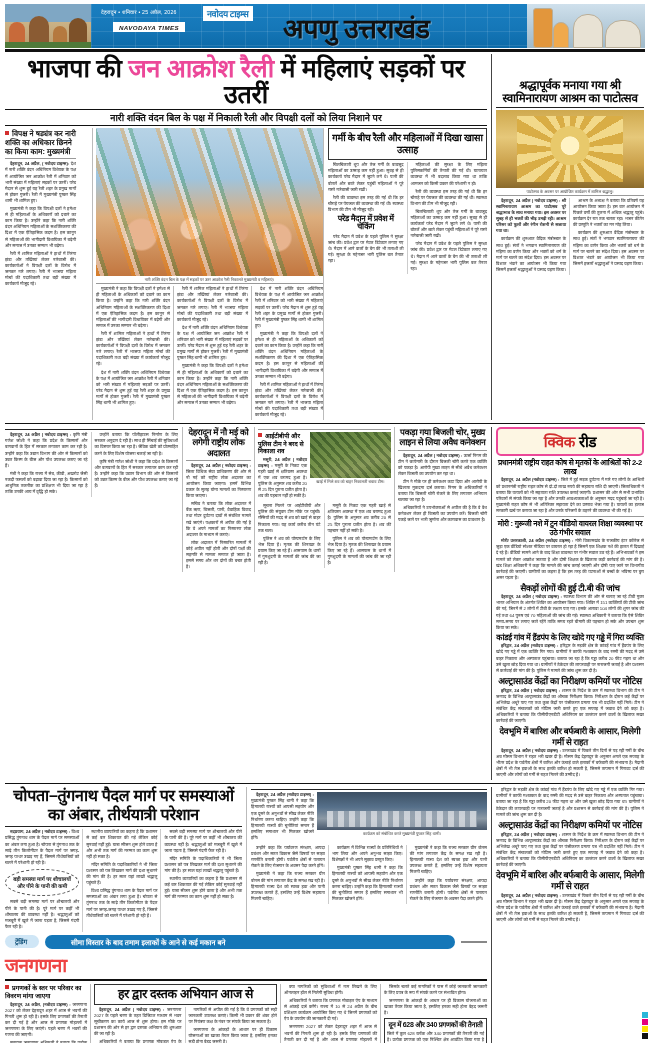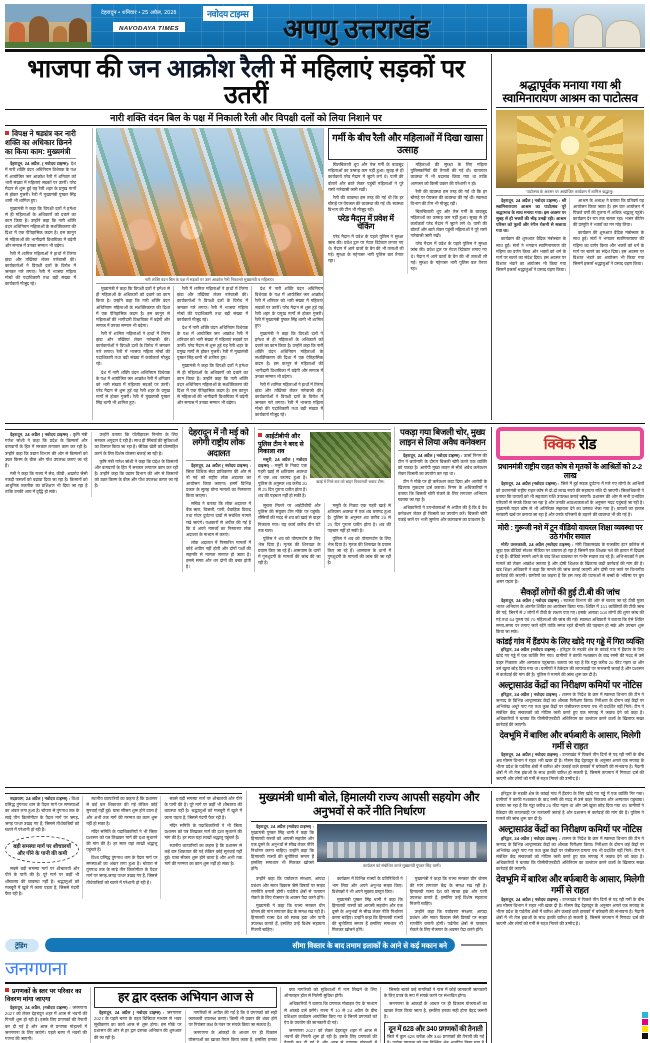--- a/index.html
+++ b/index.html
@@ -40,21 +40,21 @@
   .mh-art-right .dome { position:absolute; bottom:0; background:#e8e2d4; border:1px solid #b9ae99;}
   .d1 { left:46px; width:30px; height:34px; border-radius:14px 14px 0 0;}
   .d2 { left:78px; width:36px; height:28px; border-radius:16px 16px 0 0;}
   .d3 { left:6px; width:20px; height:40px; background:#e2963c !important; border-radius:3px;}
   .d4 { left:26px; width:16px; height:26px; background:#f0a94c !important; border-radius:8px 8px 0 0;}
 
   .topline { height:3px; background:#111; margin-top:1px; }
 
   
   .hl { font-weight:900; color:#0a0a0a; line-height:1.04; letter-spacing:-.3px; text-align:center;}
-  .hl-blue { color:#0f172a; }
+  .hl-blue { color:#ec4899; }
   .sub { font-weight:bold; font-size:8.4px; text-align:center; line-height:1.2; color:#111;}
   .body { font-size:4.3px; line-height:1.42; text-align:justify; color:#2a2a2a; }
   .body p { margin-bottom:2px; text-indent:5px;}
   .rule { border-top:1px solid #222; }
   .rule-thin { border-top:1px solid #999; }
   .caption { font-size:4px; color:#333; text-align:center; line-height:1.25; padding:1px 1px;}
   .bullet { display:inline-block; width:4px;height:4px;background:#d32f2f; margin-right:3px; vertical-align:1px;}
 
   .photo { background:#b7c5cf; position:relative; overflow:hidden; }
   .photo.rally { background:
@@ -70,33 +70,33 @@
   .photo.temple::before{content:"";position:absolute;inset:8% 14%;
       background: radial-gradient(circle at 50% 45%, #fff3c4 0 14%, #e8c96b 15% 30%, transparent 31%),
                   repeating-conic-gradient(from 0deg at 50% 50%, #d9ad45 0 12deg, #f2d98a 12deg 24deg);}
   .photo.meeting { background: linear-gradient(180deg,#3c4f63 0%,#56708a 40%,#8d9aa6 70%,#46566a 100%); }
   .photo.meeting::before{content:"";position:absolute;left:6%;right:6%;bottom:10%;height:42%;
       background: repeating-linear-gradient(90deg,#d9dde2 0 6px,#9aa6b2 6px 11px); opacity:.85;}
   .photo.forest { background: linear-gradient(160deg,#4a6b32 0%,#6e8a45 45%,#8c9a5e 70%,#57702f 100%); }
   .photo.forest::before{content:"";position:absolute;inset:0;
       background: repeating-linear-gradient(48deg, rgba(30,60,20,.35) 0 3px, rgba(140,170,90,.25) 3px 7px);}
 
-  .quickread-box { border:4px solid #ec4899; border-radius:5px; background:#fdf6e3; text-align:center; padding:2px 0 3px;}
+  .quickread-box { border:2px solid #ec4899; border-radius:5px; background:#fdf6e3; text-align:center; padding:2px 0 3px;}
   .qr-title { font-size:15px; font-weight:900; letter-spacing:-.3px;}
   .qr-title .red { color:#d32f2f; }
 
   .trend-bar { display:flex; align-items:center; gap:6px; margin-top:3px;}
   .trend-pill { background:#cfe6f6; color:#0d4f78; font-size:6.5px; font-weight:bold;
                 border-radius:9px; padding:2px 12px 2px 10px;}
   .trend-text { background:#1577b8; color:#fff; font-size:7.2px; font-weight:bold;
-                border-radius:9px; padding:2px 8px; flex:1;text-align:right; }
+                border-radius:9px; padding:2px 26px; flex:1; }
   .trend-tail { width:26px; height:2px; background:#888;}
 
   .census-band { display:flex; align-items:baseline; gap:4px; border-bottom:2px solid #111; padding-bottom:1px;}
-  .census-key { color:#3b82f6; font-size:19px; font-weight:400; letter-spacing:-.6px;}
+  .census-key { color:#ef4444; font-size:19px; font-weight:700; letter-spacing:-.6px;}
   .census-rest { color:#111; font-size:18px; font-weight:900; letter-spacing:-.6px;}
 
   .cmyk { position:absolute; right:2px; bottom:4px; display:flex; flex-direction:column; gap:1px;}
   .cmyk i { width:6px; height:6px; display:block;}
   .flex { display:flex; }
 </style>
 </head>
 <body>
 
 <div class="page">
@@ -325,41 +325,41 @@
         </div>
       </div>
     </div>
   </div>
 
   <div class="rule" style="border-top:1.5px solid #111;margin-top:3px;"></div>
   <div class="flex" style="margin-top:3px;">
     <div style="width:487px;padding-right:4px;border-right:1px solid #444;">
       <div class="flex">
         <div style="width:242px;padding-right:4px;border-right:1px solid #bbb;">
+          <div class="hl" style="font-size:16px;line-height:1.16;">चोपता–तुंगनाथ पैदल मार्ग पर समस्याओं का अंबार, तीर्थयात्री परेशान</div>
           <div class="rule" style="margin-top:2px;"></div>
           <div class="flex" style="margin-top:2px;">
             <div style="width:33%;padding-right:3px;border-right:1px solid #ccc;position:relative;" class="body">
               <p><b>रुद्रप्रयाग, 24 अप्रैल ( नवोदय टाइम्स) :</b> <span>विश्व प्रसिद्ध तुंगनाथ धाम के पैदल मार्ग पर समस्याओं का अंबार लगा हुआ है। चोपता से तुंगनाथ तक के साढ़े तीन किलोमीटर के पैदल मार्ग पर जगह-जगह पत्थर उखड़ गए हैं, जिससे तीर्थयात्रियों को चलने में परेशानी हो रही है।</span></p>
               <div style="border:1px dashed #555;border-radius:50%;padding:6px 4px;margin:3px 0;font-size:5.4px;font-weight:bold;text-align:center;line-height:1.25;">बड़ी समस्या मार्ग पर शौचालयों और पीने के पानी की कमी</div>
               <p>सबसे बड़ी समस्या मार्ग पर शौचालयों और पीने के पानी की है। पूरे मार्ग पर कहीं भी शौचालय की व्यवस्था नहीं है। श्रद्धालुओं को मजबूरी में खुले में जाना पड़ता है, जिससे गंदगी फैल रही है।</p>
             </div>
             <div style="width:33%;padding:0 3px;border-right:1px solid #ccc;" class="body">
               <p>स्थानीय व्यापारियों का कहना है कि प्रशासन से कई बार शिकायत की गई लेकिन कोई सुनवाई नहीं हुई। यात्रा सीजन शुरू होने वाला है और अभी तक मार्ग की मरम्मत का काम शुरू नहीं हो सका है।</p>
                 <p>मंदिर समिति के पदाधिकारियों ने भी जिला प्रशासन को पत्र लिखकर मार्ग की दशा सुधारने की मांग की है। हर साल यहां लाखों श्रद्धालु पहुंचते हैं।</p>
                 <p>विश्व प्रसिद्ध तुंगनाथ धाम के पैदल मार्ग पर समस्याओं का अंबार लगा हुआ है। चोपता से तुंगनाथ तक के साढ़े तीन किलोमीटर के पैदल मार्ग पर जगह-जगह पत्थर उखड़ गए हैं, जिससे तीर्थयात्रियों को चलने में परेशानी हो रही है।</p>
             </div>
             <div style="flex:1;padding-left:3px;" class="body">
               <p>सबसे बड़ी समस्या मार्ग पर शौचालयों और पीने के पानी की है। पूरे मार्ग पर कहीं भी शौचालय की व्यवस्था नहीं है। श्रद्धालुओं को मजबूरी में खुले में जाना पड़ता है, जिससे गंदगी फैल रही है।</p>
                 <p>मंदिर समिति के पदाधिकारियों ने भी जिला प्रशासन को पत्र लिखकर मार्ग की दशा सुधारने की मांग की है। हर साल यहां लाखों श्रद्धालु पहुंचते हैं।</p>
                 <p>स्थानीय व्यापारियों का कहना है कि प्रशासन से कई बार शिकायत की गई लेकिन कोई सुनवाई नहीं हुई। यात्रा सीजन शुरू होने वाला है और अभी तक मार्ग की मरम्मत का काम शुरू नहीं हो सका है।</p>
             </div>
           </div>
         </div>
         <div style="flex:1;padding-left:4px;">
-          <div class="hl" style="font-size:11.4px;line-height:1.2;">मुख्यमंत्री धामी बोले, हिमालयी राज्य आपसी सहयोग और अनुभवों से करें नीति निर्धारण</div>
           <div class="rule" style="margin-top:2px;"></div>
           <div class="flex" style="margin-top:2px;">
             <div style="width:66px;padding-right:3px;" class="body">
               <p><b>देहरादून, 24 अप्रैल (नवोदय टाइम्स) :</b> <span>मुख्यमंत्री पुष्कर सिंह धामी ने कहा कि हिमालयी राज्यों को आपसी सहयोग और एक दूसरे के अनुभवों से सीख लेकर नीति निर्धारण करना चाहिए। उन्होंने कहा कि हिमालयी राज्यों की चुनौतियां समान हैं इसलिए समाधान भी मिलकर खोजने होंगे।</span></p>
             </div>
             <div style="flex:1;">
               <div class="photo meeting" style="height:38px;"></div>
               <div class="caption">कार्यक्रम को संबोधित करते मुख्यमंत्री पुष्कर सिंह धामी।</div>
             </div>
           </div>

